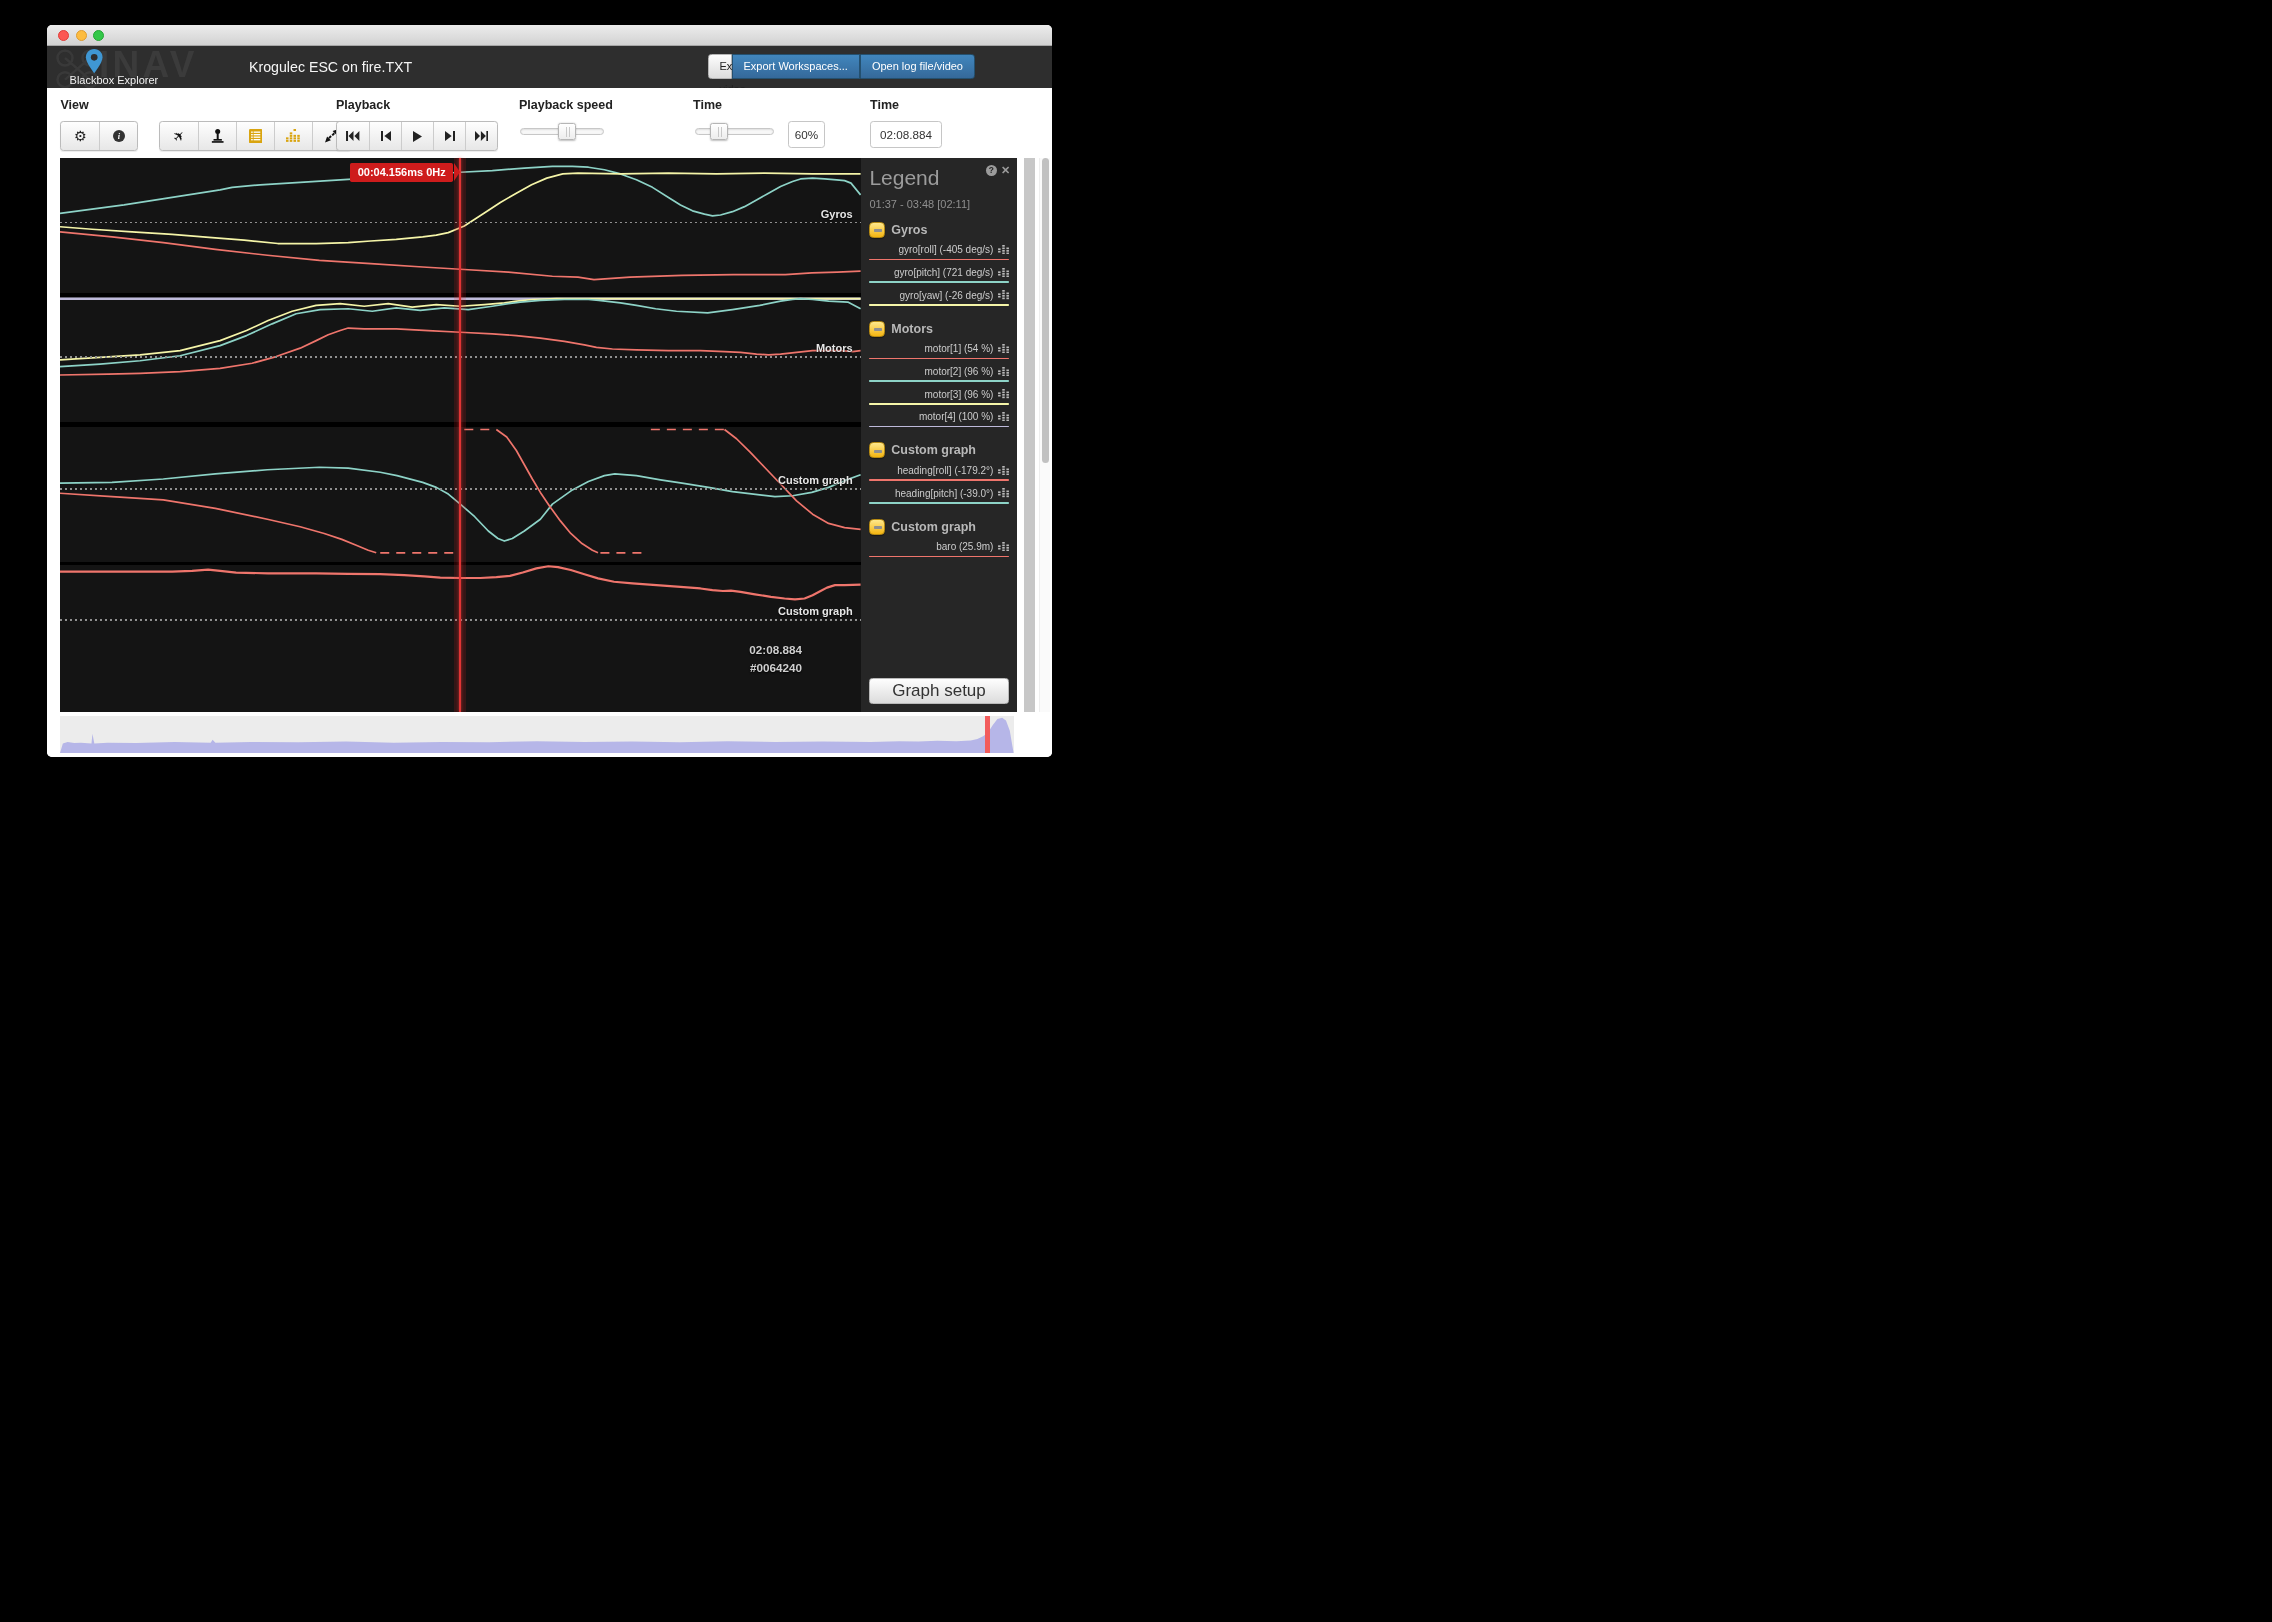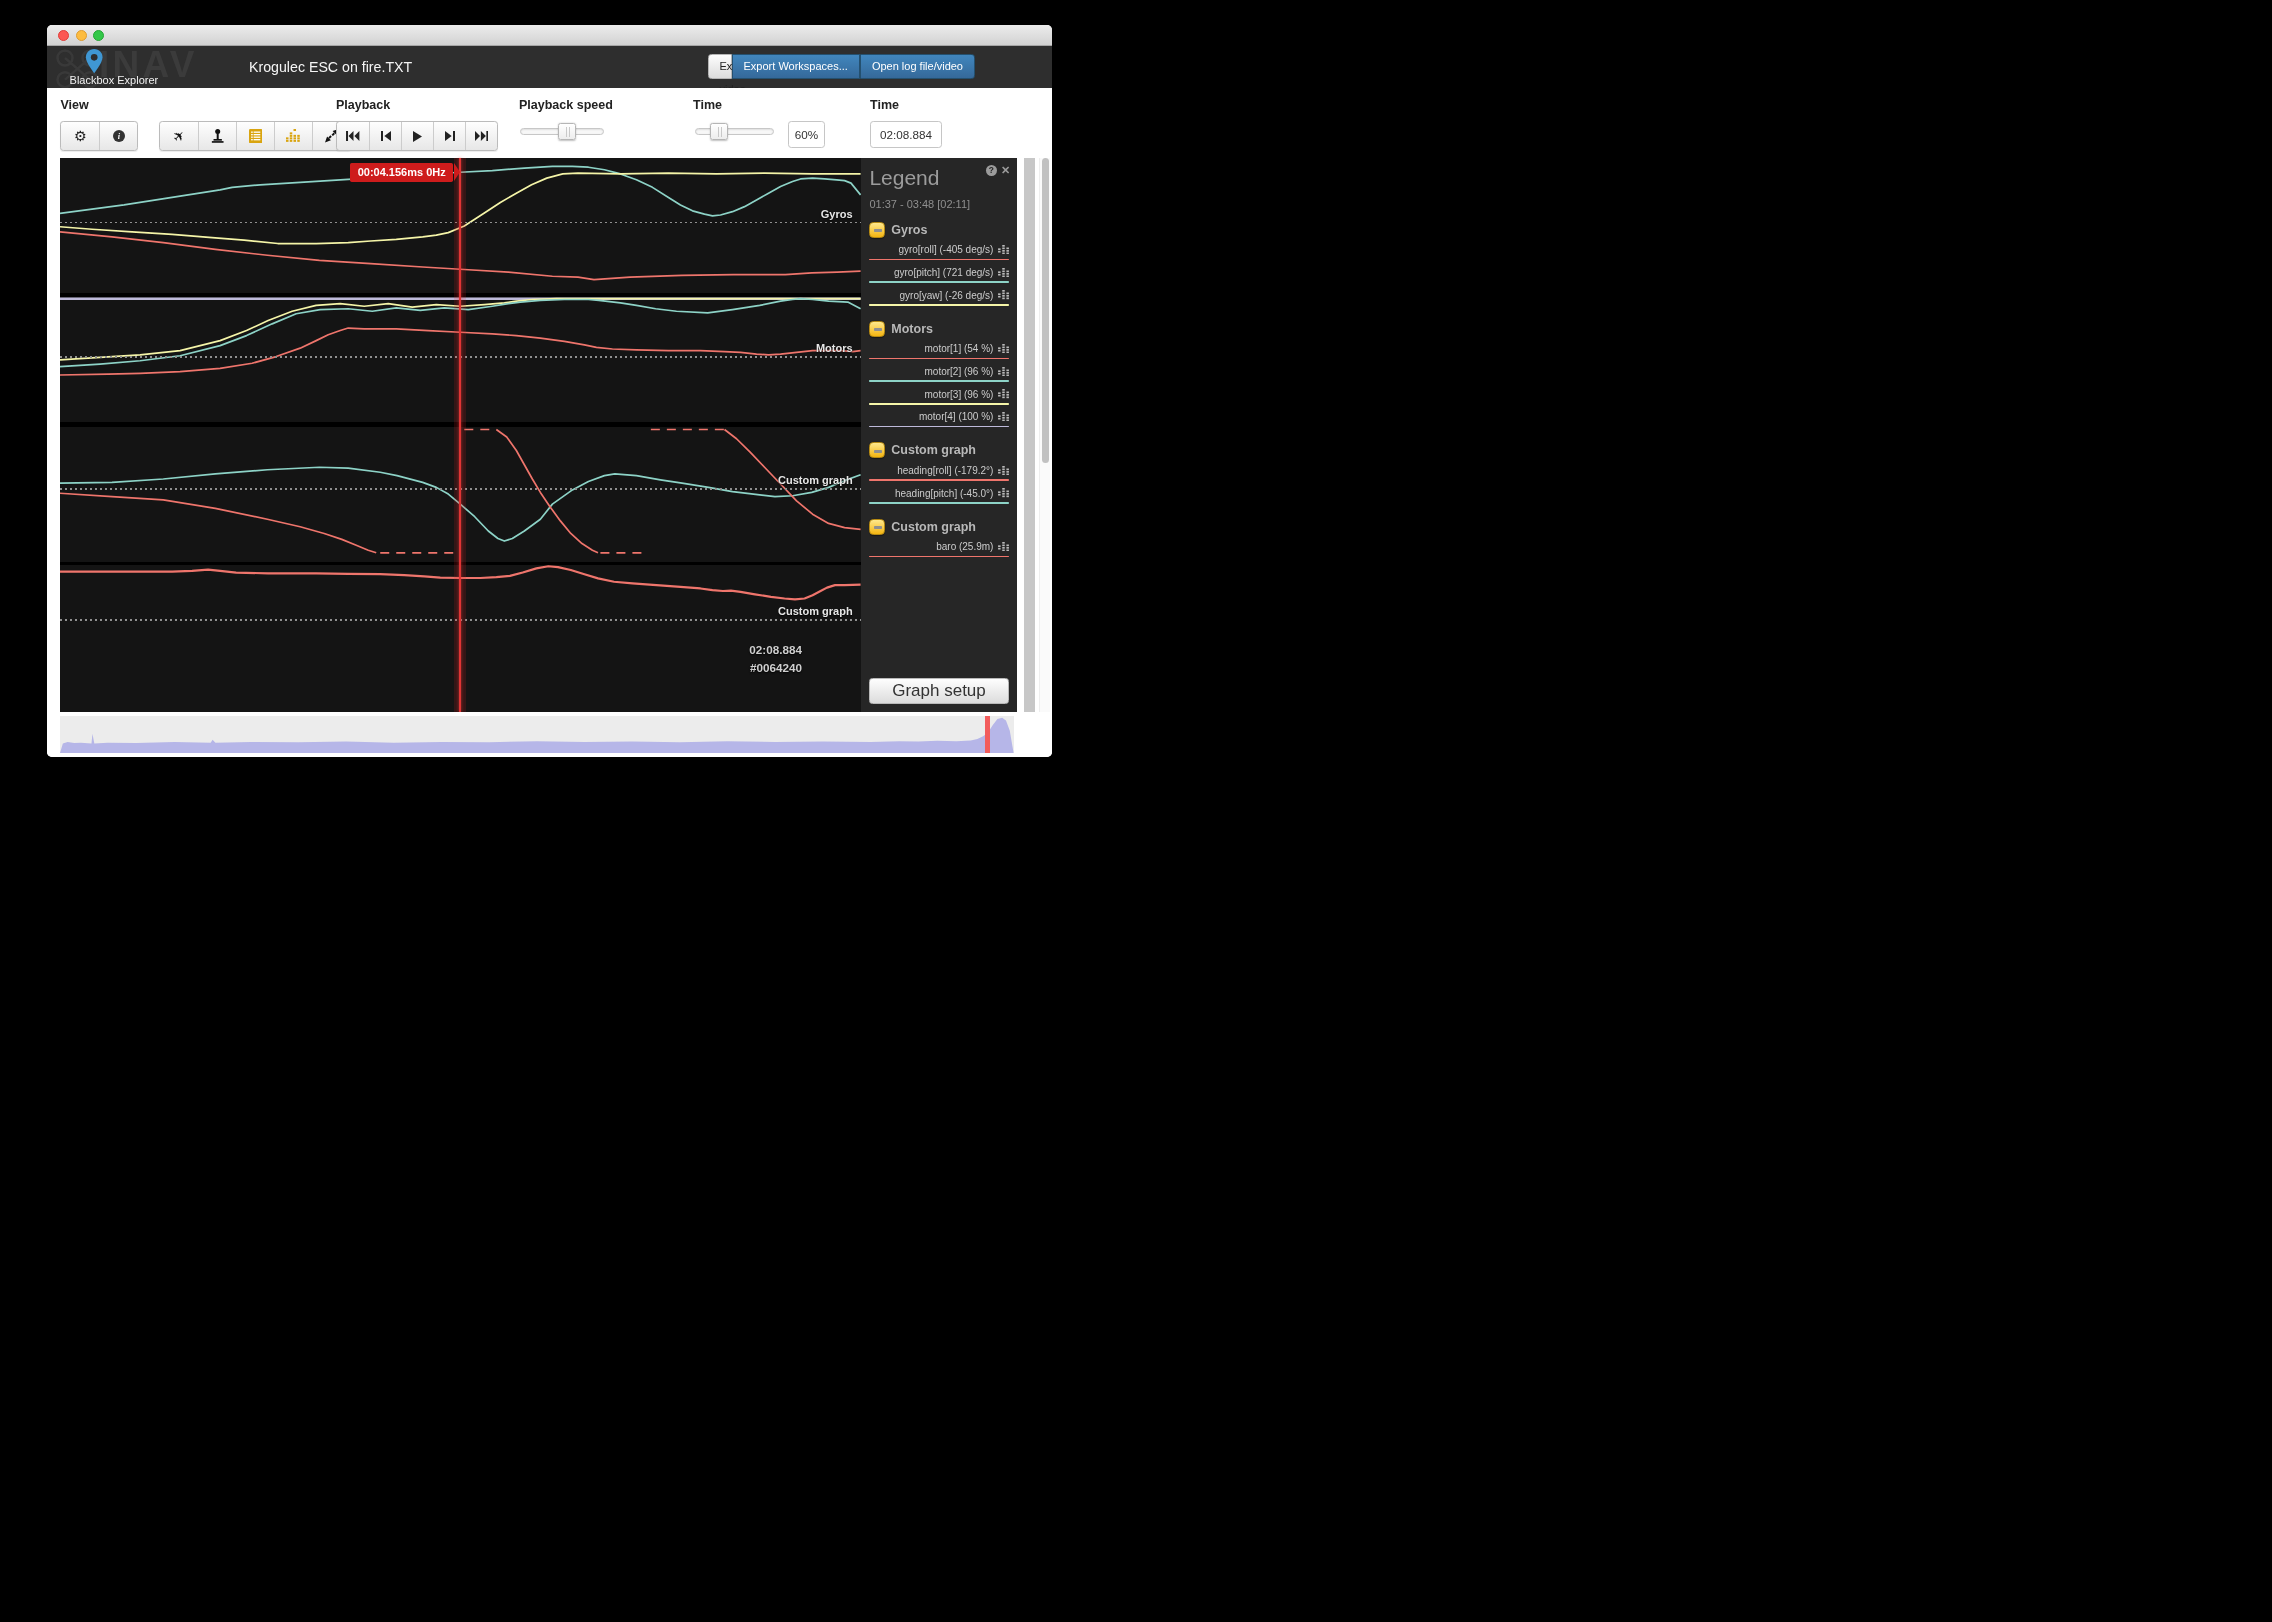--- a/index.html
+++ b/index.html
@@ -441,21 +441,21 @@
                     <rect x="0" y="7" width="3" height="2"></rect>
                     <rect x="5" y="0" width="3" height="2"></rect>
                     <rect x="5" y="3" width="3" height="2"></rect>
                     <rect x="5" y="6" width="3" height="2"></rect>
                     <rect x="5" y="9" width="3" height="2"></rect>
                     <rect x="10" y="3" width="3" height="2"></rect>
                     <rect x="10" y="6" width="3" height="2"></rect>
                     <rect x="10" y="9" width="3" height="2"></rect>
                   </g>
                 </svg></span><div class="lg-underline" style="background: rgb(239, 117, 108);"></div></div>
-            <div class="lg-item"><span>heading[pitch] (-45.0°)</span><span class="mixer-icon"><svg width="11" height="9.2" viewBox="0 0 13 11">
+            <div class="lg-item"><span>heading[pitch] (-39.0°)</span><span class="mixer-icon"><svg width="11" height="9.2" viewBox="0 0 13 11">
                   <g fill="#b9b9b9">
                     <rect x="0" y="4" width="3" height="2"></rect>
                     <rect x="0" y="7" width="3" height="2"></rect>
                     <rect x="5" y="0" width="3" height="2"></rect>
                     <rect x="5" y="3" width="3" height="2"></rect>
                     <rect x="5" y="6" width="3" height="2"></rect>
                     <rect x="5" y="9" width="3" height="2"></rect>
                     <rect x="10" y="3" width="3" height="2"></rect>
                     <rect x="10" y="6" width="3" height="2"></rect>
                     <rect x="10" y="9" width="3" height="2"></rect>

